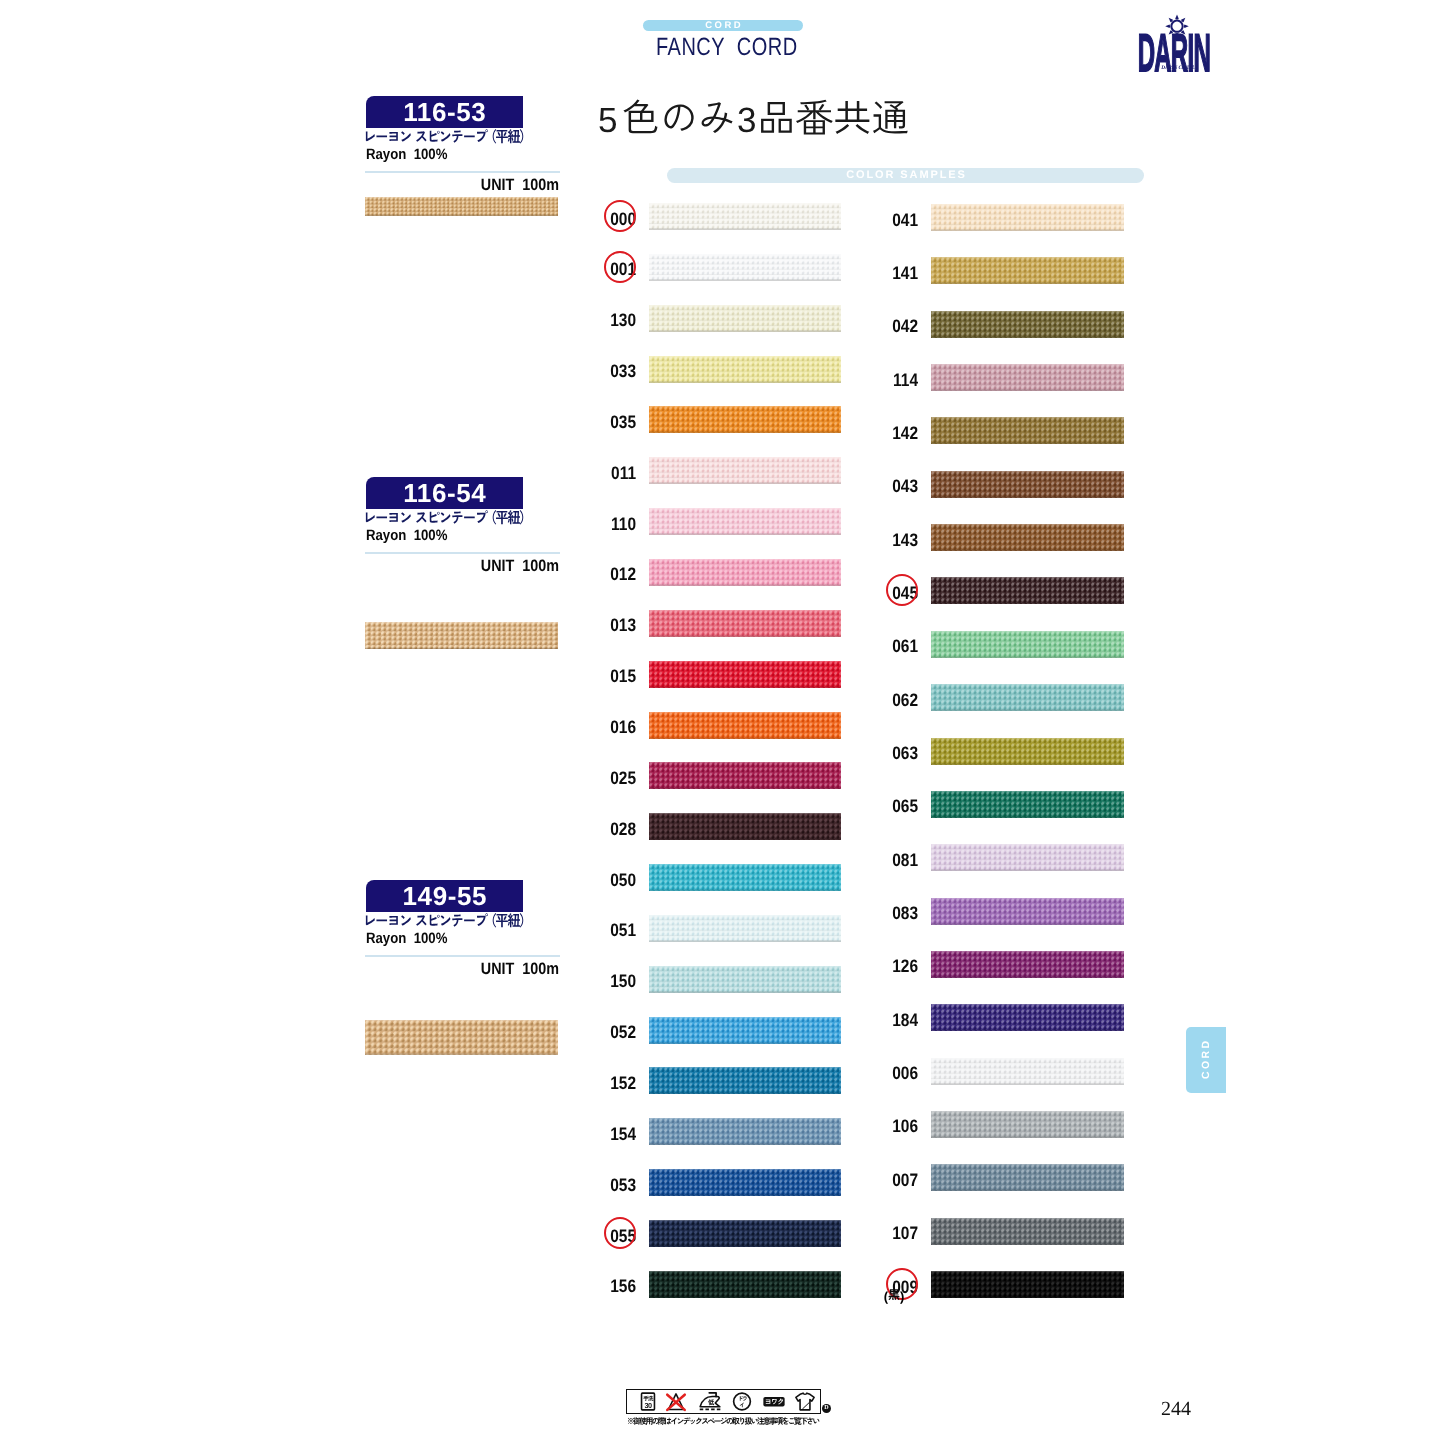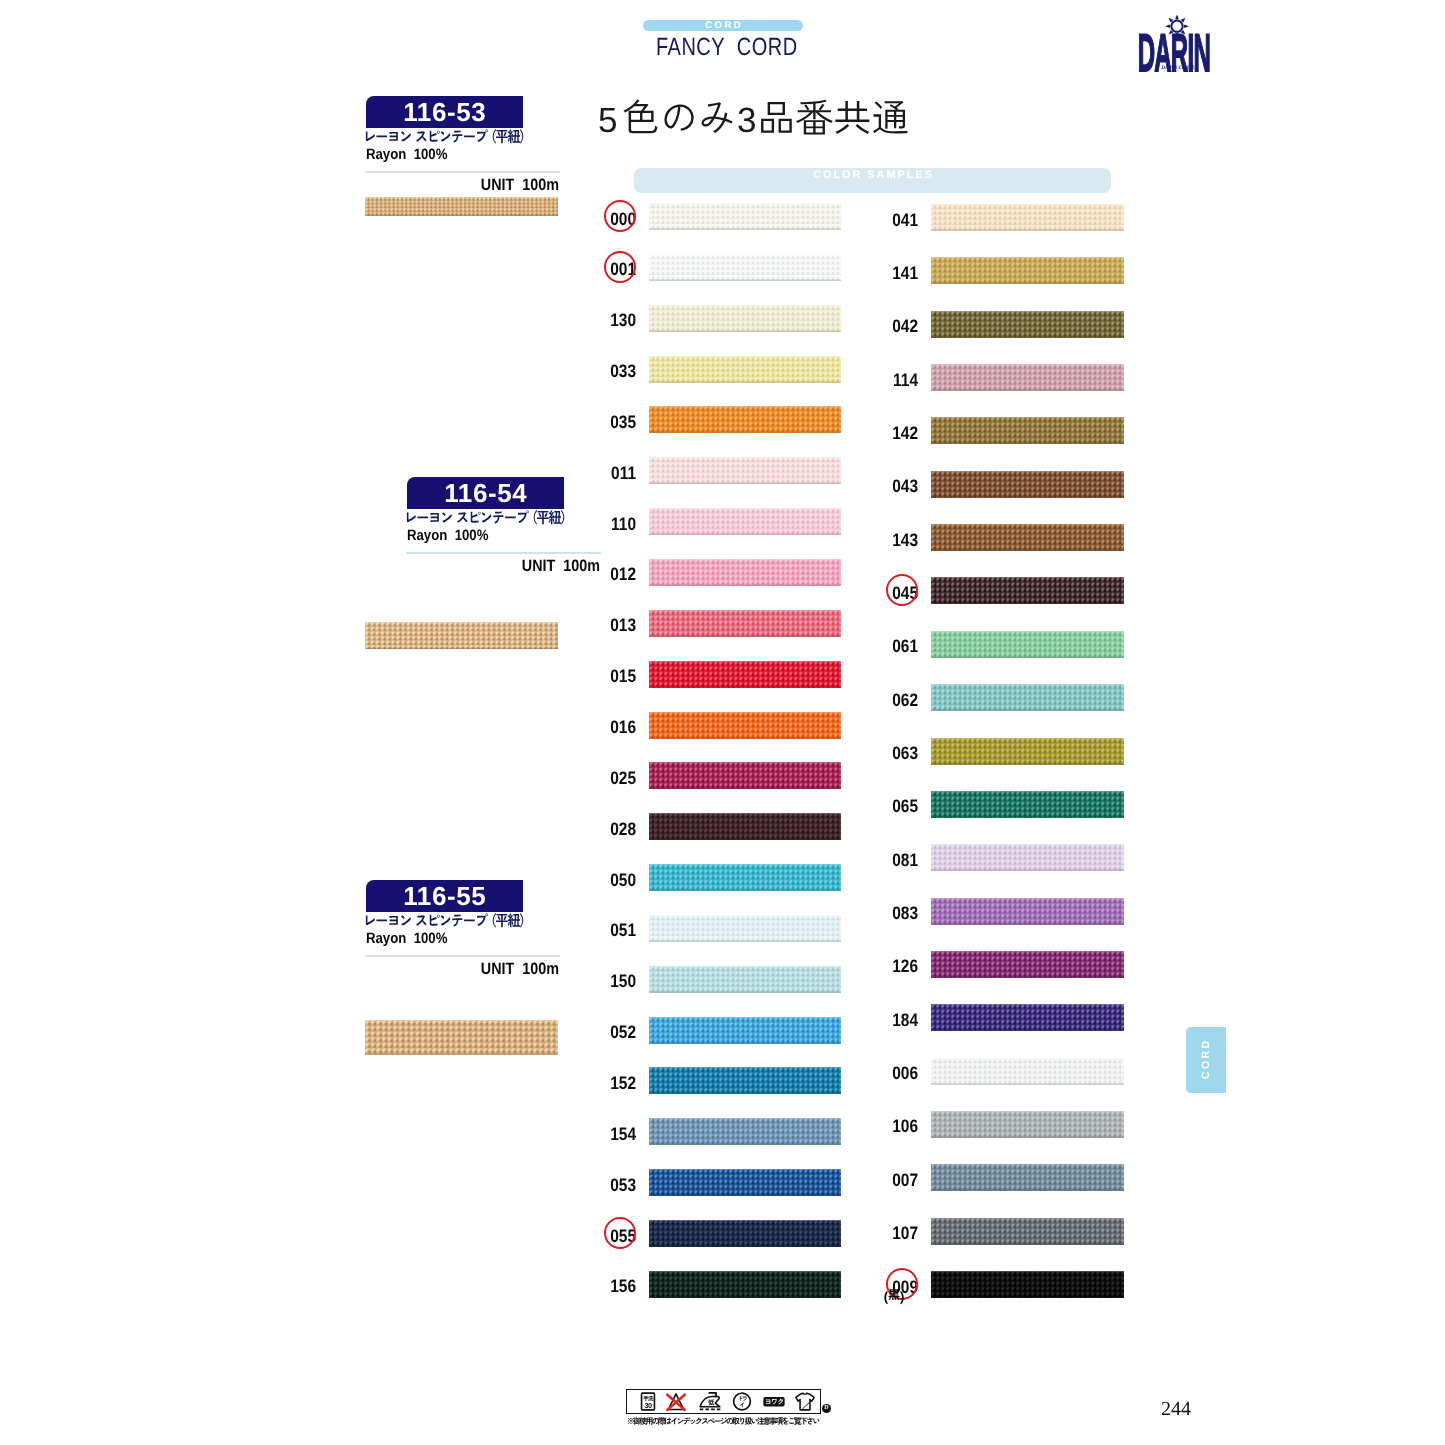--- a/index.html
+++ b/index.html
@@ -16,21 +16,21 @@
       color:#fff;text-align:center;text-indent:2.5px;}
   #fancy-title{position:absolute;left:656px;top:35px;
       font:400 25px/25px "Liberation Sans",sans-serif;letter-spacing:0.6px;white-space:pre;
       transform:scaleX(0.80);transform-origin:0 0;}
   #main-heading{position:absolute;left:597px;top:96px;}
 
   
   #logo{position:absolute;left:1136px;top:12px;width:100px;height:62px;}
 
   
-  #samples-banner{position:absolute;left:634px;top:168px;width:477px;height:25px;border-radius:7.5px;text-decoration:underline;}
+  #samples-banner{position:absolute;left:667px;top:168px;width:477px;height:15px;border-radius:7.5px;text-decoration:underline;}
   #samples-banner-label{position:absolute;left:0;top:0;width:100%;height:15px;
       font:700 11px/15px "Liberation Sans",sans-serif;letter-spacing:1.9px;
       color:#fff;text-align:center;text-indent:2px;}
 
   
   .product{position:absolute;left:366px;width:194px;height:135px;}
   .prod-code-box{position:absolute;left:0;top:0;width:157px;height:32px;background:#181070;
       border-radius:8px 0 0 0;}
   .prod-code{position:absolute;left:0;top:0;width:100%;height:32px;color:#fff;text-align:center;
       font:700 26px/33px "Liberation Sans",sans-serif;letter-spacing:0.6px;text-indent:0.6px;}
@@ -181,21 +181,21 @@
               <path d="M0.42 3.70 L3.02 0 M4.62 3.70 L7.22 0" stroke="#f0d8b2" stroke-width="0.55" fill="none" opacity=".55"></path>
               <rect x="0" y="3.25" width="8.40" height="0.45" fill="rgba(0,0,0,.10)"></rect>
             </g>
           </pattern>
         </defs>
         <rect width="193" height="19" fill="url(#wv1)"></rect>
         <rect width="193" height="1.1" fill="rgba(255,255,255,.22)"></rect>
         <rect y="17.6" width="193" height="1.4" fill="rgba(0,0,0,.16)"></rect>
       </svg>
     </div>
-    <div class="product" style="top: 477px; margin-left: 41px;">
+    <div class="product" style="top: 477px;">
       <div class="prod-code-box">
         <div class="prod-code">116-54</div>
       </div>
       <div class="prod-name">
         <svg width="165.2" height="17.9" viewBox="0 0 10868.68 1180" xmlns="http://www.w3.org/2000/svg">
           <g fill="#141a5e" transform="translate(0,860) scale(0.86,-1)">
             <path d="M268 59 203 109Q204 121 205 154Q206 187 206 233Q207 279 207 332Q207 386 207 438Q207 496 206 548Q206 599 205 638Q204 676 203 693H331Q329 675 328 635Q327 595 326 545Q326 495 326 444V216Q395 242 473 278Q551 315 626 358Q702 400 765 443Q828 486 868 525Q869 508 873 480Q877 451 882 424Q888 397 892 383Q852 350 796 314Q739 277 672 240Q605 203 534 168Q464 134 396 106Q327 78 268 59Z" transform="translate(0,0)"></path>
             <path d="M92 315Q93 329 93 353Q93 377 93 401Q93 425 92 439Q111 438 160 437Q208 436 276 435Q343 434 420 434Q497 433 574 433Q651 433 720 434Q788 435 838 436Q888 437 909 439Q908 426 908 402Q907 378 908 354Q908 329 908 316Q883 317 834 318Q786 319 722 320Q657 321 584 321Q512 321 438 321Q364 321 297 320Q230 319 176 318Q123 317 92 315Z" transform="translate(922,0)"></path>
             <path d="M171 74V189Q191 188 240 187Q288 186 352 185Q417 184 486 184Q556 184 618 184H690V323H624Q583 323 530 323Q478 323 422 322Q367 322 317 322Q267 321 231 320Q195 319 181 318V434Q201 433 249 432Q297 431 360 430Q424 429 493 429Q562 429 624 429H690V556H612Q571 556 518 556Q465 556 409 556Q353 555 302 554Q252 554 216 553Q179 552 165 551V667Q185 666 234 665Q282 664 346 663Q411 662 480 662Q550 662 612 662Q656 662 698 663Q740 664 771 666Q802 667 812 667V79H618Q577 79 524 79Q471 79 415 78Q359 78 308 77Q258 76 222 76Q185 75 171 74Z" transform="translate(1844,0)"></path>
             <path d="M228 28 160 151Q231 166 310 200Q388 235 467 282Q546 328 617 382Q688 435 746 490Q803 545 839 595Q843 578 852 553Q862 528 873 504Q884 481 892 468Q843 405 770 340Q696 276 607 216Q518 157 421 108Q324 59 228 28ZM335 469Q322 483 298 502Q275 521 246 542Q218 563 191 580Q164 598 144 607L224 708Q244 697 271 680Q298 663 326 643Q355 623 380 604Q405 584 420 569Z" transform="translate(2766,0)"></path>
@@ -231,21 +231,21 @@
             </g>
           </pattern>
         </defs>
         <rect width="193" height="27" fill="url(#wv2)"></rect>
         <rect width="193" height="1.1" fill="rgba(255,255,255,.22)"></rect>
         <rect y="25.6" width="193" height="1.4" fill="rgba(0,0,0,.16)"></rect>
       </svg>
     </div>
     <div class="product" style="top: 880px;">
       <div class="prod-code-box">
-        <div class="prod-code">116-55</div>
+        <div class="prod-code">149-55</div>
       </div>
       <div class="prod-name">
         <svg width="165.2" height="17.9" viewBox="0 0 10868.68 1180" xmlns="http://www.w3.org/2000/svg">
           <g fill="#141a5e" transform="translate(0,860) scale(0.86,-1)">
             <path d="M268 59 203 109Q204 121 205 154Q206 187 206 233Q207 279 207 332Q207 386 207 438Q207 496 206 548Q206 599 205 638Q204 676 203 693H331Q329 675 328 635Q327 595 326 545Q326 495 326 444V216Q395 242 473 278Q551 315 626 358Q702 400 765 443Q828 486 868 525Q869 508 873 480Q877 451 882 424Q888 397 892 383Q852 350 796 314Q739 277 672 240Q605 203 534 168Q464 134 396 106Q327 78 268 59Z" transform="translate(0,0)"></path>
             <path d="M92 315Q93 329 93 353Q93 377 93 401Q93 425 92 439Q111 438 160 437Q208 436 276 435Q343 434 420 434Q497 433 574 433Q651 433 720 434Q788 435 838 436Q888 437 909 439Q908 426 908 402Q907 378 908 354Q908 329 908 316Q883 317 834 318Q786 319 722 320Q657 321 584 321Q512 321 438 321Q364 321 297 320Q230 319 176 318Q123 317 92 315Z" transform="translate(922,0)"></path>
             <path d="M171 74V189Q191 188 240 187Q288 186 352 185Q417 184 486 184Q556 184 618 184H690V323H624Q583 323 530 323Q478 323 422 322Q367 322 317 322Q267 321 231 320Q195 319 181 318V434Q201 433 249 432Q297 431 360 430Q424 429 493 429Q562 429 624 429H690V556H612Q571 556 518 556Q465 556 409 556Q353 555 302 554Q252 554 216 553Q179 552 165 551V667Q185 666 234 665Q282 664 346 663Q411 662 480 662Q550 662 612 662Q656 662 698 663Q740 664 771 666Q802 667 812 667V79H618Q577 79 524 79Q471 79 415 78Q359 78 308 77Q258 76 222 76Q185 75 171 74Z" transform="translate(1844,0)"></path>
             <path d="M228 28 160 151Q231 166 310 200Q388 235 467 282Q546 328 617 382Q688 435 746 490Q803 545 839 595Q843 578 852 553Q862 528 873 504Q884 481 892 468Q843 405 770 340Q696 276 607 216Q518 157 421 108Q324 59 228 28ZM335 469Q322 483 298 502Q275 521 246 542Q218 563 191 580Q164 598 144 607L224 708Q244 697 271 680Q298 663 326 643Q355 623 380 604Q405 584 420 569Z" transform="translate(2766,0)"></path>
             <path d="M176 14Q163 36 142 67Q120 98 98 116Q173 149 248 198Q323 247 392 308Q460 370 516 438Q573 507 612 578Q563 575 504 571Q446 567 388 564Q331 560 284 556Q238 553 213 551L199 678Q224 678 274 679Q324 680 386 682Q448 685 510 688Q571 691 620 696Q670 700 694 704L775 652Q751 582 713 514Q675 447 627 385Q662 358 702 324Q741 290 779 254Q817 218 849 185Q881 152 902 126Q877 110 849 84Q821 59 800 36Q781 63 751 98Q721 132 686 168Q652 203 617 236Q582 270 551 296Q468 207 371 135Q274 63 176 14Z" transform="translate(3958,0)"></path>
             <path d="M435 18Q355 18 309 28Q263 39 244 67Q225 95 225 149V740H349Q348 716 346 672Q345 629 344 574Q344 520 344 463Q404 482 472 506Q539 530 602 555Q664 580 707 602L773 490Q731 472 678 454Q624 435 565 417Q506 399 449 382Q392 366 344 352V196Q344 173 350 162Q355 150 372 146Q389 142 422 142Q465 142 519 144Q573 146 630 150Q687 153 739 158Q791 163 829 169Q824 151 820 126Q817 100 816 76Q814 51 814 37Q761 32 694 28Q627 23 559 20Q491 18 435 18ZM885 550Q845 550 816 579Q786 608 786 649Q786 690 816 719Q845 748 885 748Q926 748 956 719Q985 690 985 649Q985 608 956 579Q926 550 885 550ZM885 592Q909 592 926 609Q942 626 942 649Q942 672 926 689Q909 706 885 706Q862 706 846 689Q829 672 829 649Q829 626 846 609Q862 592 885 592Z" transform="translate(4880,0)"></path>

